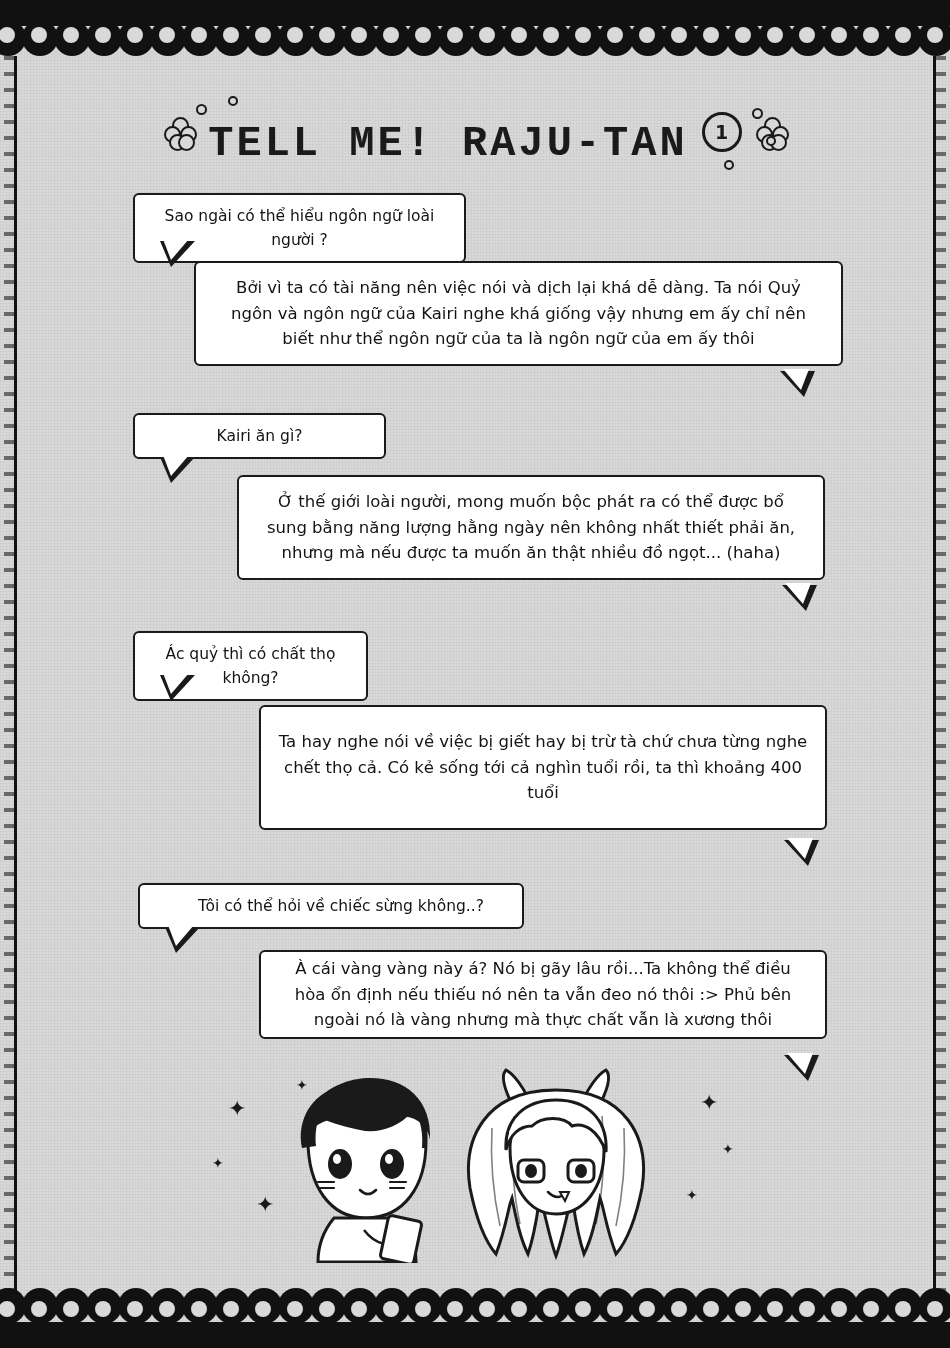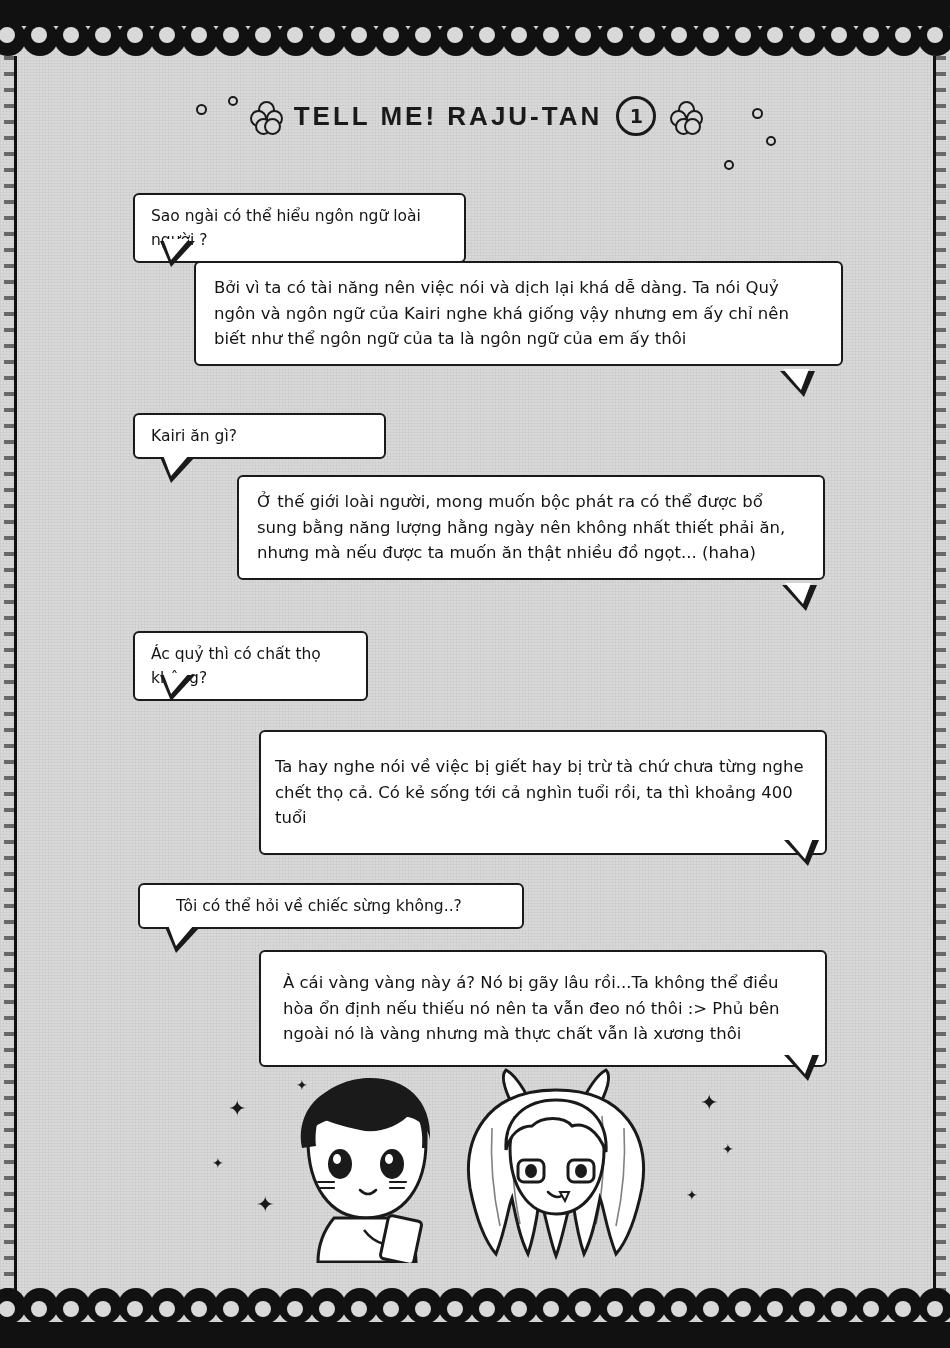--- a/index.html
+++ b/index.html
@@ -105,26 +105,27 @@
     position: absolute;
     top: 96px;
     left: 0;
     width: 950px;
     display: flex;
     align-items: center;
     justify-content: center;
     gap: 14px;
   }
   .title-text {
-    font-family: Liberation Sans, sans-serif;
+    font-family: Liberation Mono, monospace;
     font-weight: bold;
-    font-size: 26px;
+    font-size: 42px;
     letter-spacing: 3px;
     color: #1a1a1a;
     white-space: nowrap;
+    margin-top: 24px;
   }
   .title-badge {
     width: 34px;
     height: 34px;
     border: 3px solid #1a1a1a;
     border-radius: 50%;
     display: flex;
     align-items: center;
     justify-content: center;
     font-size: 19px;
@@ -168,20 +169,21 @@
     position: absolute;
     background: #ffffff;
     border: 2.5px solid #1a1a1a;
     border-radius: 6px;
     box-sizing: border-box;
     padding: 12px 18px;
     font-family: "DejaVu Sans", sans-serif;
     font-size: 16.5px;
     line-height: 1.55;
     color: #141414;
+    text-align: center;
   }
   .bubble.q {
     font-size: 15.5px;
     padding: 9px 16px;
   }
   
   .tail {
     position: absolute;
     width: 0;
     height: 0;
@@ -353,33 +355,33 @@
     </div>
     <div class="tail tail-outer flip" style="left:782px; top:400px;"></div>
     <div class="tail tail-inner flip" style="left:785px; top:398px;"></div>
 
     <div class="bubble q" style="left:133px; top:446px; width:235px;">
       <span>Ác quỷ thì có chất thọ không?</span>
     </div>
     <div class="tail tail-outer" style="left:160px; top:490px;"></div>
     <div class="tail tail-inner" style="left:163px; top:488px;"></div>
 
-    <div class="bubble" style="left:259px; top:545px; width:568px; padding:22px 14px;">
+    <div class="bubble" style="left:259px; top:520px; width:568px; padding:22px 14px;">
       <span>Ta hay nghe nói về việc bị giết hay bị trừ tà chứ chưa từng nghe chết thọ cả. Có kẻ sống tới cả nghìn tuổi rồi, ta thì khoảng 400 tuổi</span>
     </div>
     <div class="tail tail-outer flip" style="left:784px; top:655px;"></div>
     <div class="tail tail-inner flip" style="left:787px; top:653px;"></div>
 
     <div class="bubble q" style="left:138px; top:698px; width:386px;padding-left:36px;">
       <span>Tôi có thể hỏi về chiếc sừng không..?</span>
     </div>
     <div class="tail tail-outer" style="left:165px; top:742px;"></div>
     <div class="tail tail-inner" style="left:168px; top:740px;"></div>
 
-    <div class="bubble" style="left:259px; top:765px; width:568px; padding:18px 22px;">
+    <div class="bubble" style="left:259px; top:765px; width:568px; padding:4px 22px;">
       <span>À cái vàng vàng này á? Nó bị gãy lâu rồi...Ta không thể điều hòa ổn định nếu thiếu nó nên ta vẫn đeo nó thôi :&gt; Phủ bên ngoài nó là vàng nhưng mà thực chất vẫn là xương thôi</span>
     </div>
     <div class="tail tail-outer flip" style="left:784px; top:870px;"></div>
     <div class="tail tail-inner flip" style="left:787px; top:868px;"></div>
 
   </div>
 
   <div class="characters">
 
     <div class="spark" style="left:228px; top:30px;">✦</div>

